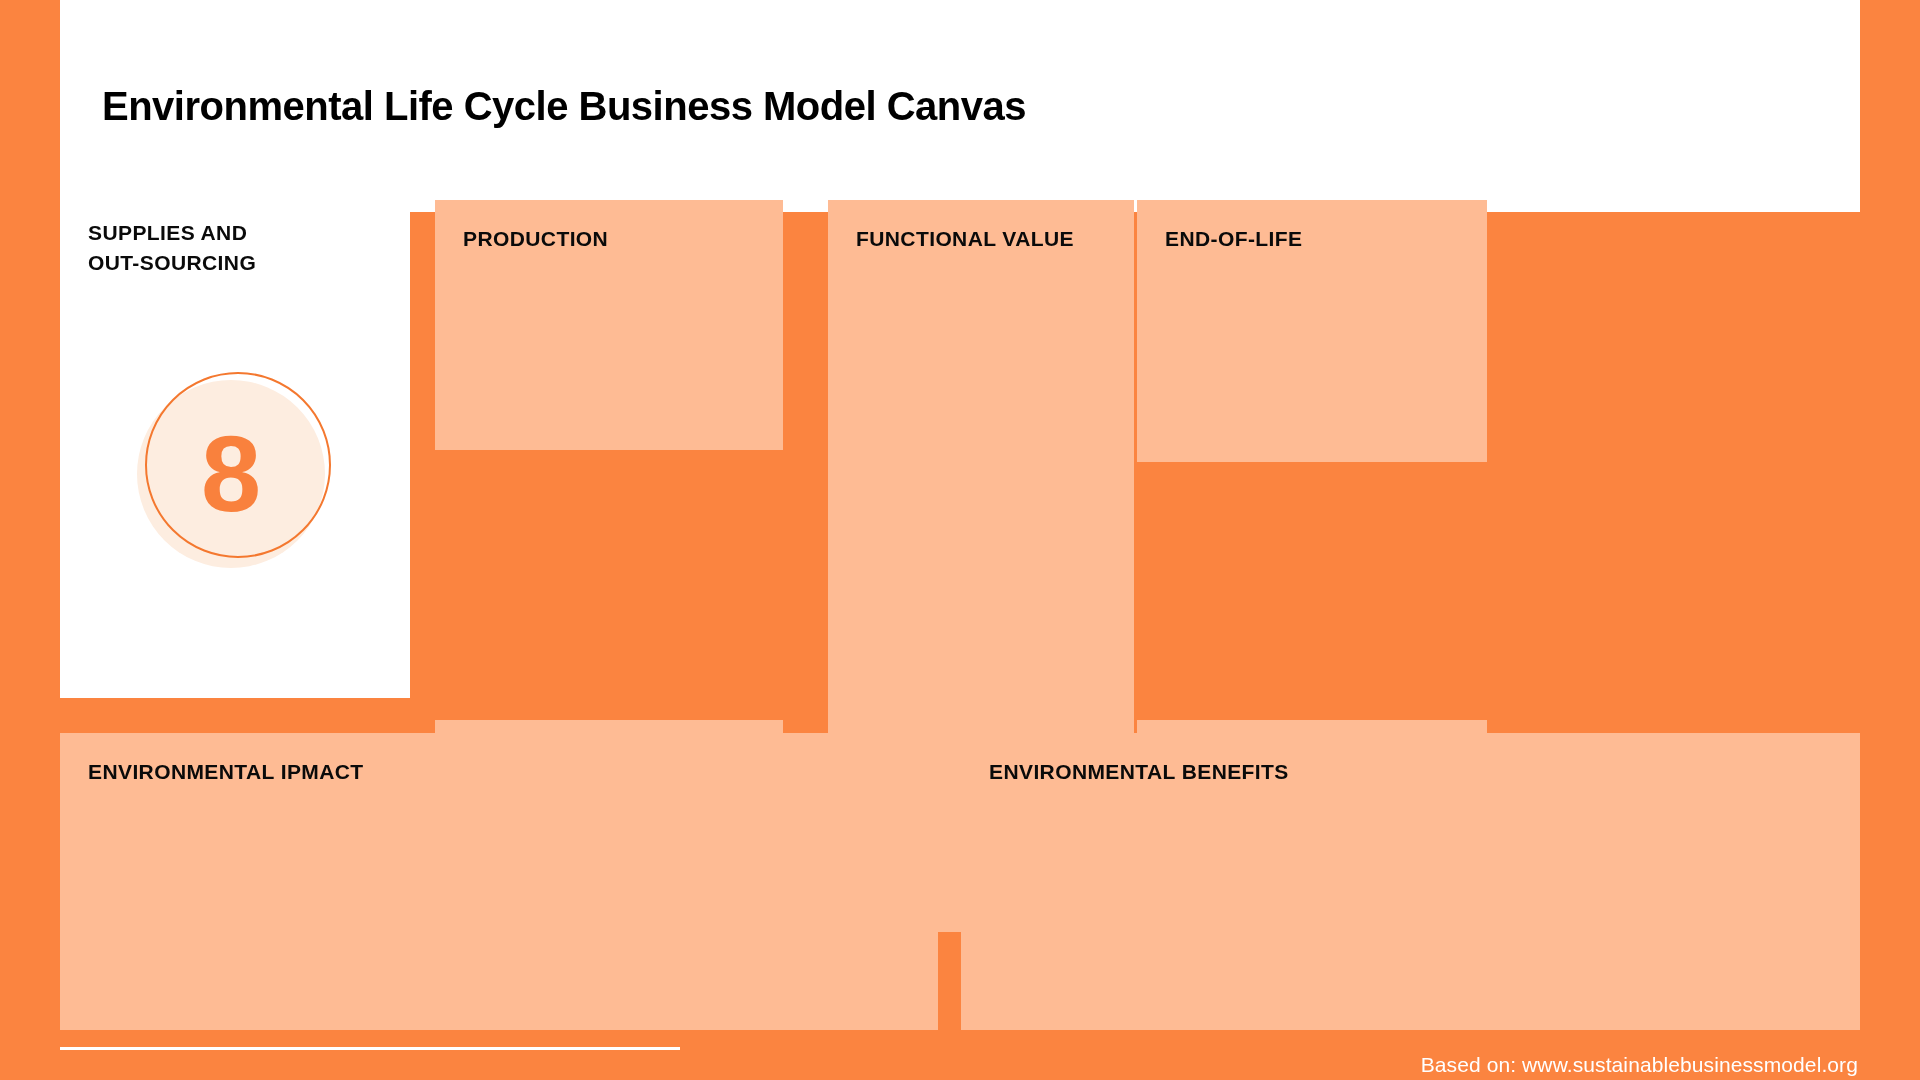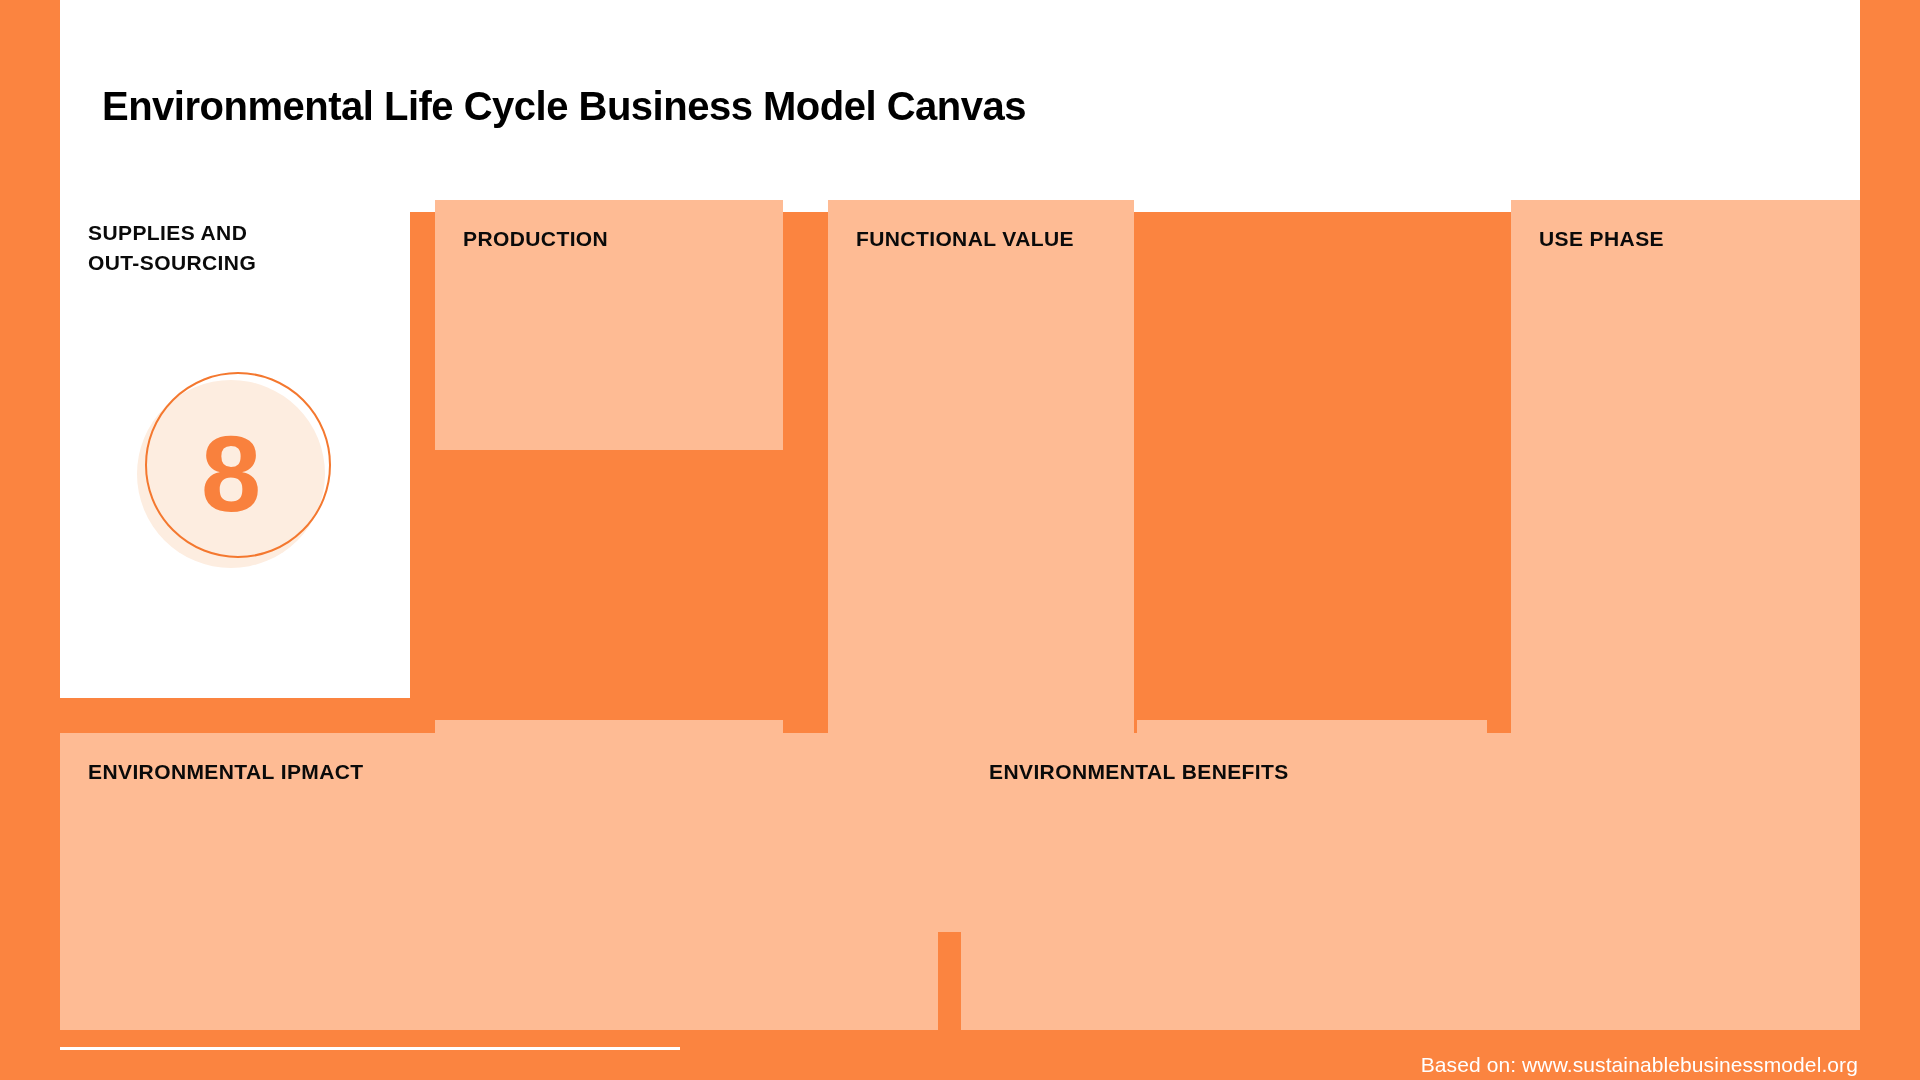--- a/index.html
+++ b/index.html
@@ -159,28 +159,28 @@
   </div>
 
   <div class="card" style="left:435px; top:508px; width:348px; height:212px;">
     <div class="card-label">MATERIALS</div>
   </div>
 
   <div class="card" style="left:828px; top:-12px; width:306px; height:732px;">
     <div class="card-label">FUNCTIONAL VALUE</div>
   </div>
 
+  <div class="card" style="left:1137px; top:-12px; width:350px; height:262px;">
+    <div class="card-label">END-OF-LIFE</div>
+  </div>
 
   <div class="card" style="left:1137px; top:508px; width:350px; height:212px;">
     <div class="card-label">DISTRIBUTION</div>
   </div>
 
-  <div class="card" style="left:1511px; top:-12px; width:349px; height:732px;">
-    <div class="card-label">USE PHASE</div>
-  </div>
 
   <div class="card" style="left:60px; top:521px; width:878px; height:297px; top:521px;">
     <div class="card-label">ENVIRONMENTAL IPMACT</div>
   </div>
 
   <div class="card" style="left:961px; top:521px; width:899px; height:297px;">
     <div class="card-label">ENVIRONMENTAL BENEFITS</div>
   </div>
 
 </div>

